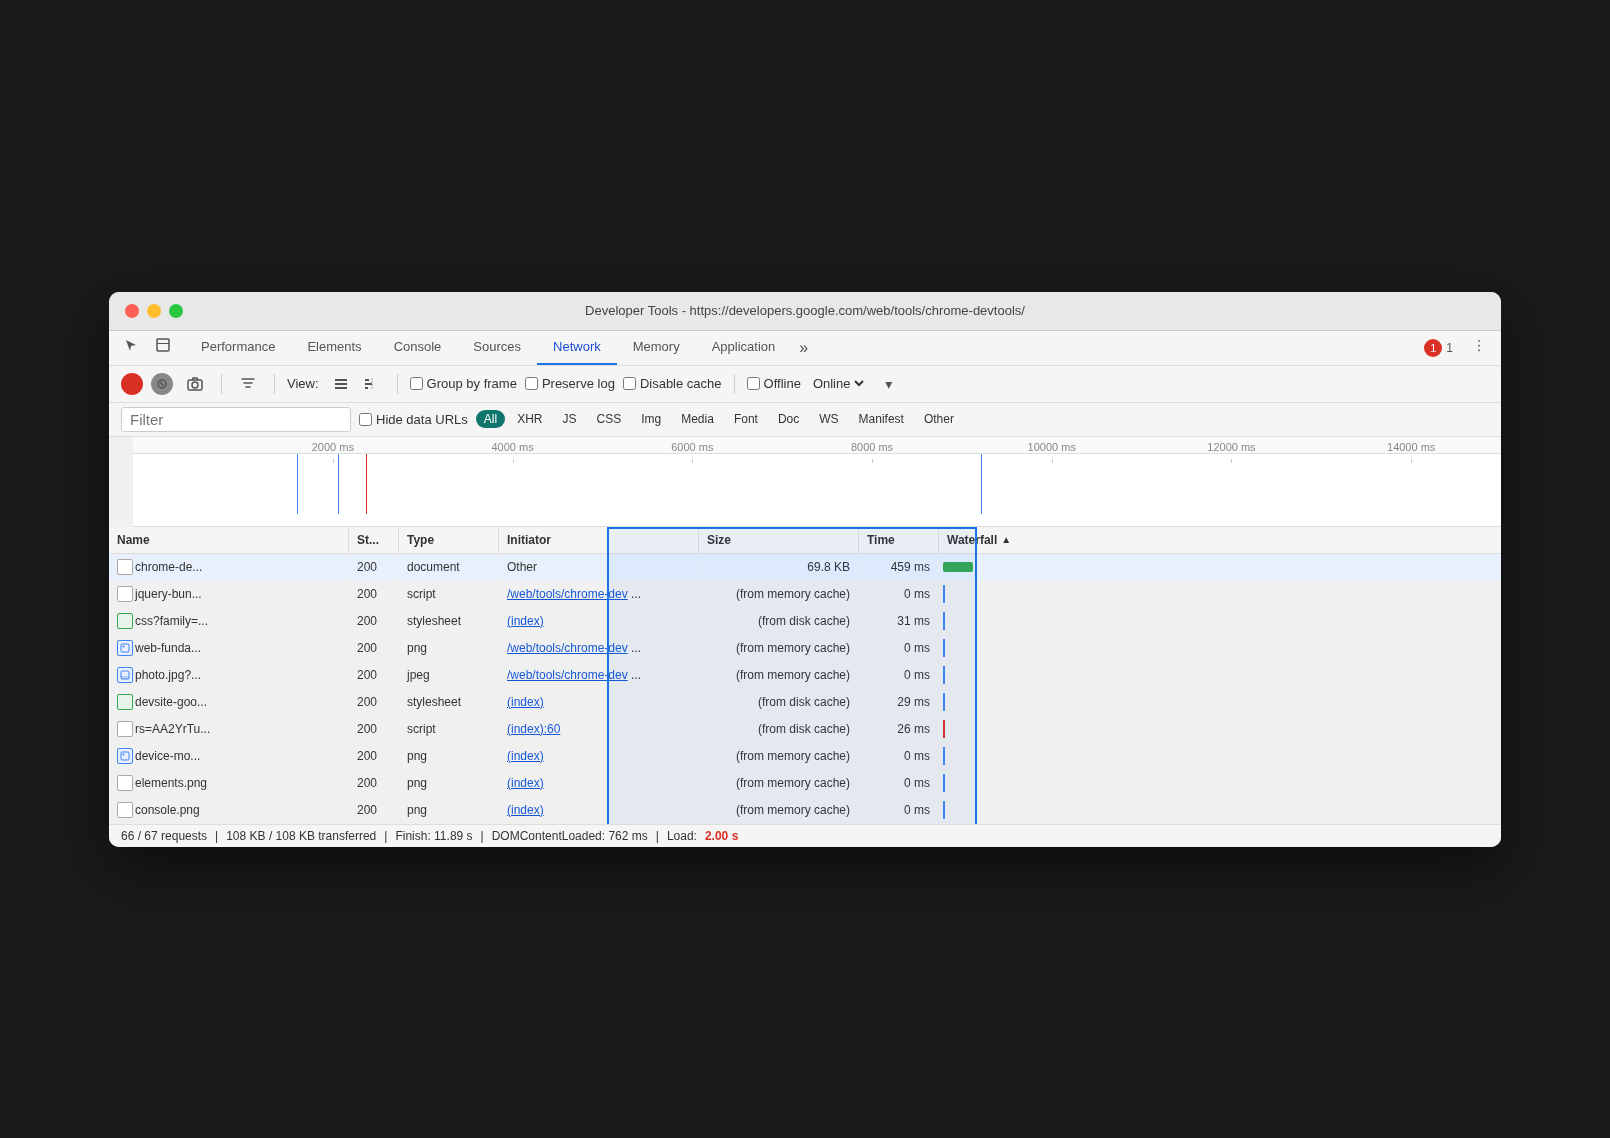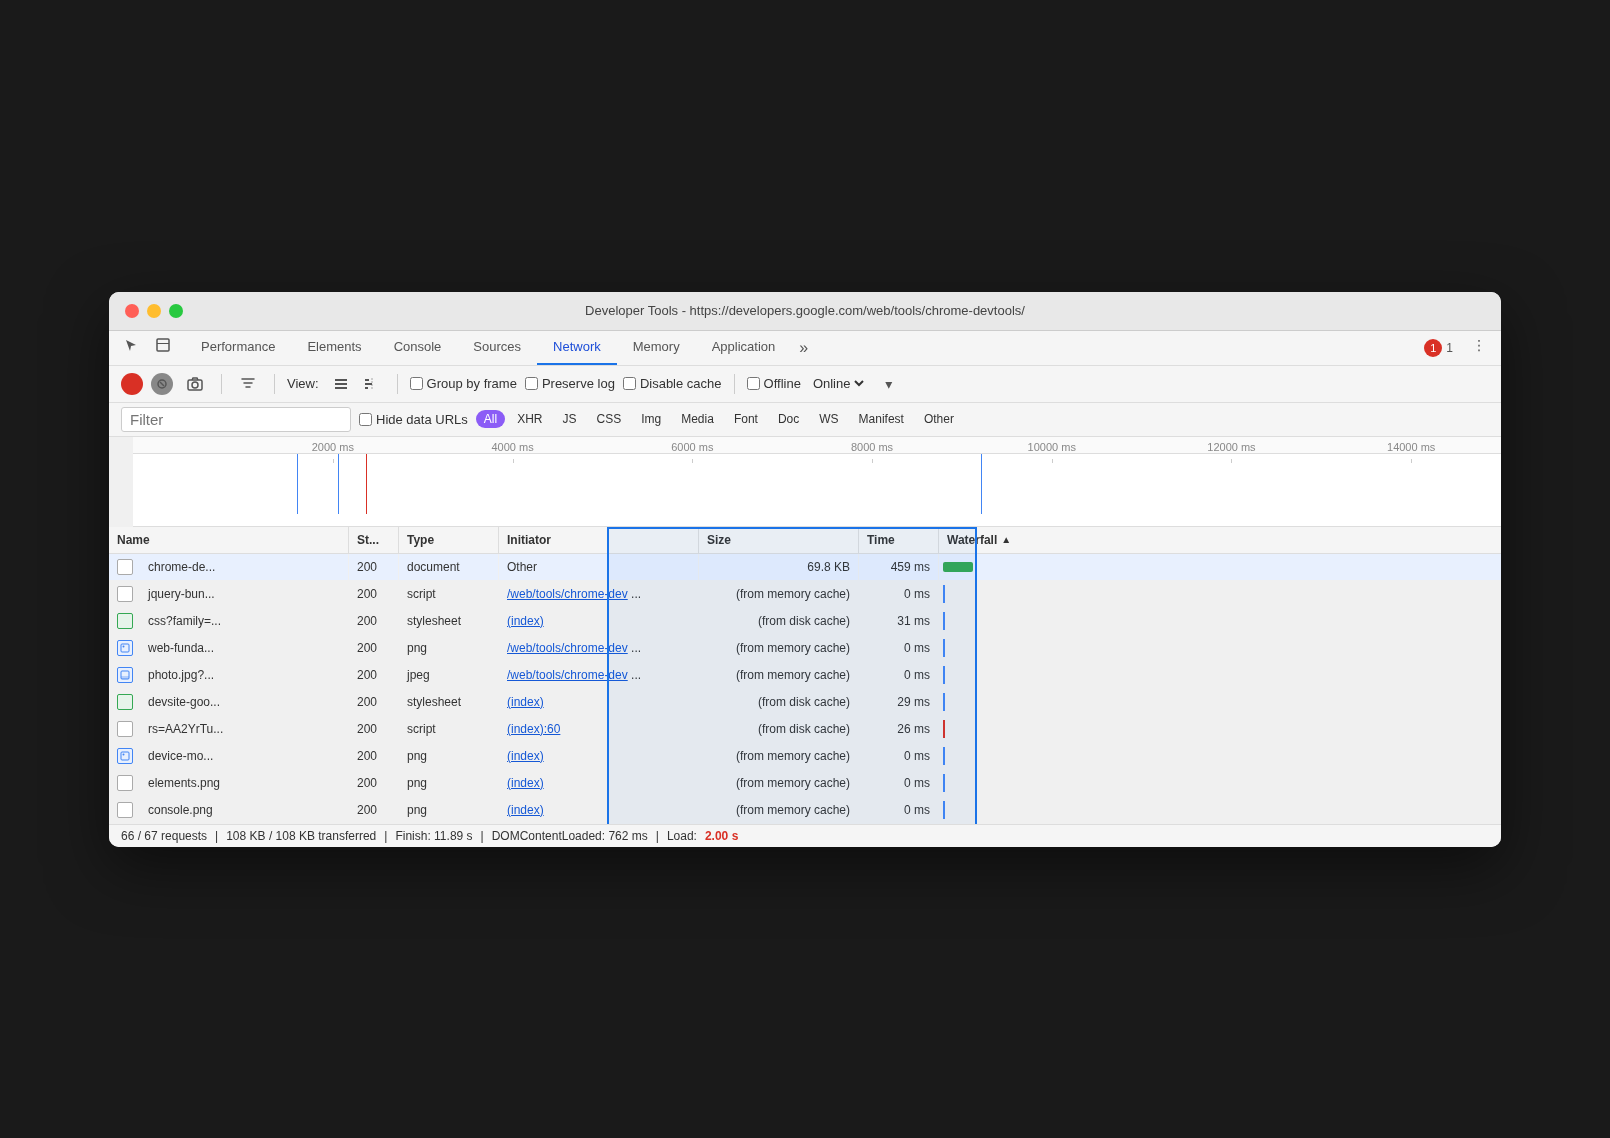--- a/index.html
+++ b/index.html
@@ -154,21 +154,21 @@
     .filter-badges { display: flex; gap: 4px; }
     .filter-badge {
       padding: 2px 8px;
       border-radius: 12px;
       font-size: 12px;
       cursor: pointer;
       color: #333;
       background: transparent;
     }
     .filter-badge.active {
-      background: #8b5cf6;
+      background: #0f766e;
       color: white;
     }
     .timeline-area {
       background: white;
       height: 90px;
       border-bottom: 1px solid #ddd;
       position: relative;
       overflow: hidden;
     }
     .timeline-ruler {
@@ -242,21 +242,21 @@
       color: #333;
       overflow: hidden;
       text-overflow: ellipsis;
       white-space: nowrap;
       border-right: 1px solid #f0f0f0;
       display: flex;
       align-items: center;
     }
     .td:last-child { border-right: none; }
     .td.right { justify-content: flex-end; }
-    .td-name { display: flex; align-items: center; gap: 15px; }
+    .td-name { display: flex; align-items: center; gap: 2px; }
     .file-icon {
       width: 16px; height: 16px;
       border: 1px solid #aaa;
       border-radius: 2px;
       background: white;
       flex-shrink: 0;
       display: flex; align-items: center; justify-content: center;
       font-size: 9px;
       color: #666;
     }

